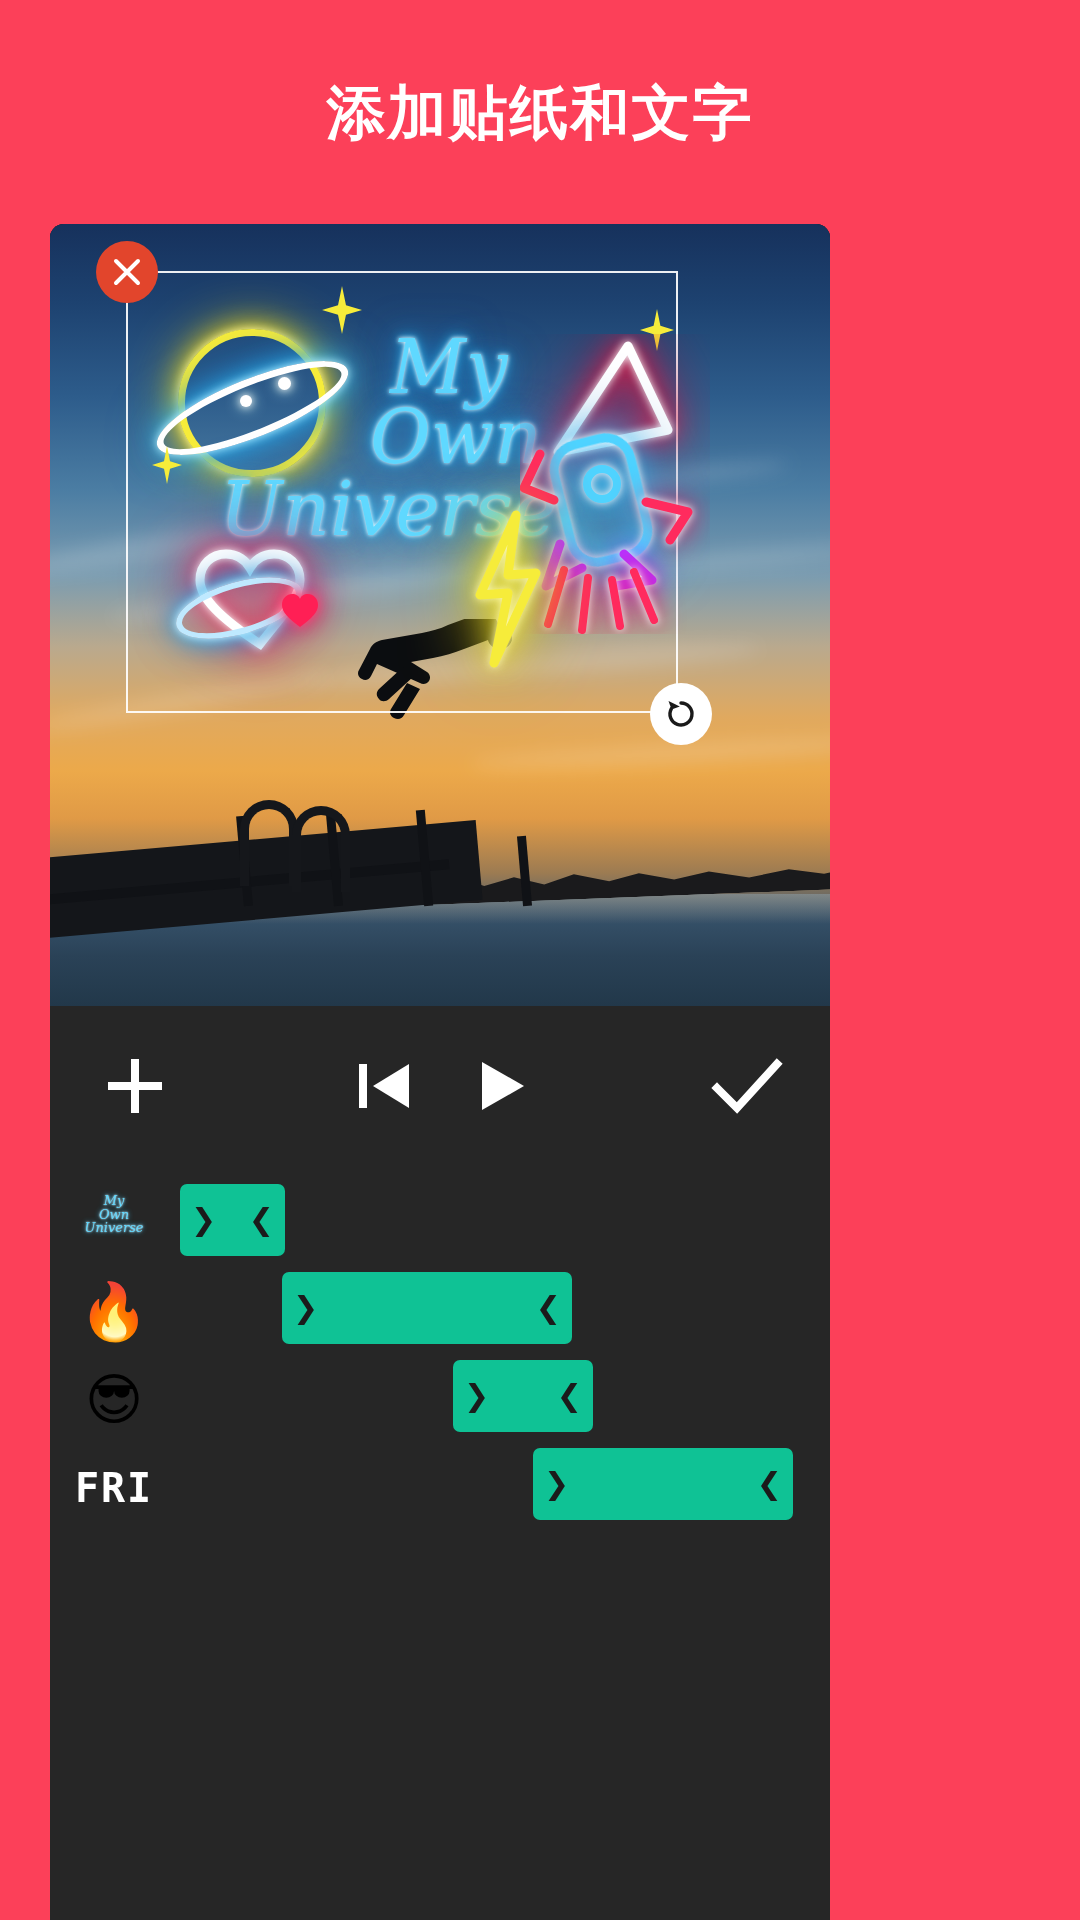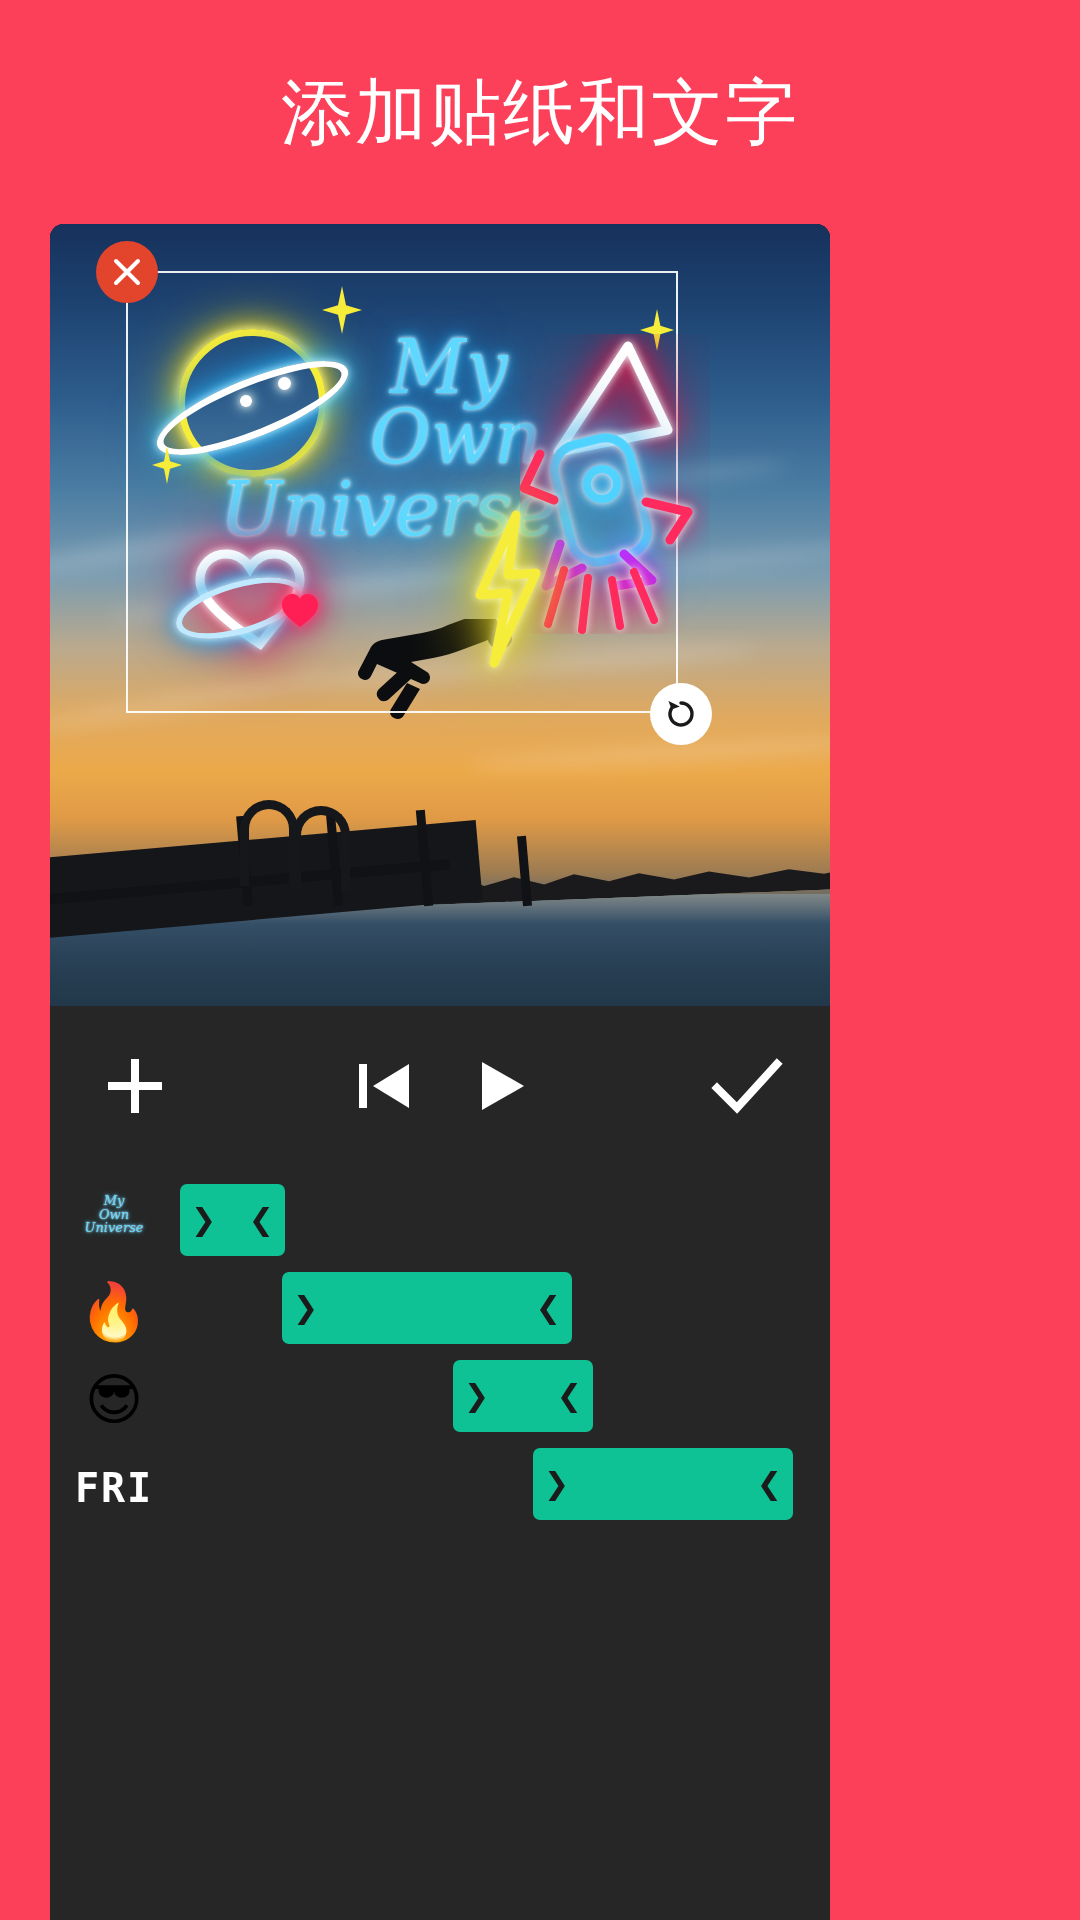--- a/index.html
+++ b/index.html
@@ -15,22 +15,22 @@
   .header{
     width:1080px;
     height:224px;
     display:flex;
     align-items:center;
     justify-content:center;
     background:#fc4059;
   }
   .header-title{
     color:#ffffff;
-    font-size:72px;
-    font-weight:400;
+    font-size:59px;
+    font-weight:700;
     letter-spacing:2px;
     line-height:1;
     font-family:"DejaVu Sans","Liberation Sans",sans-serif;
   }
 
   
   .phone{
     position:absolute;
     left:50px;
     top:224px;

